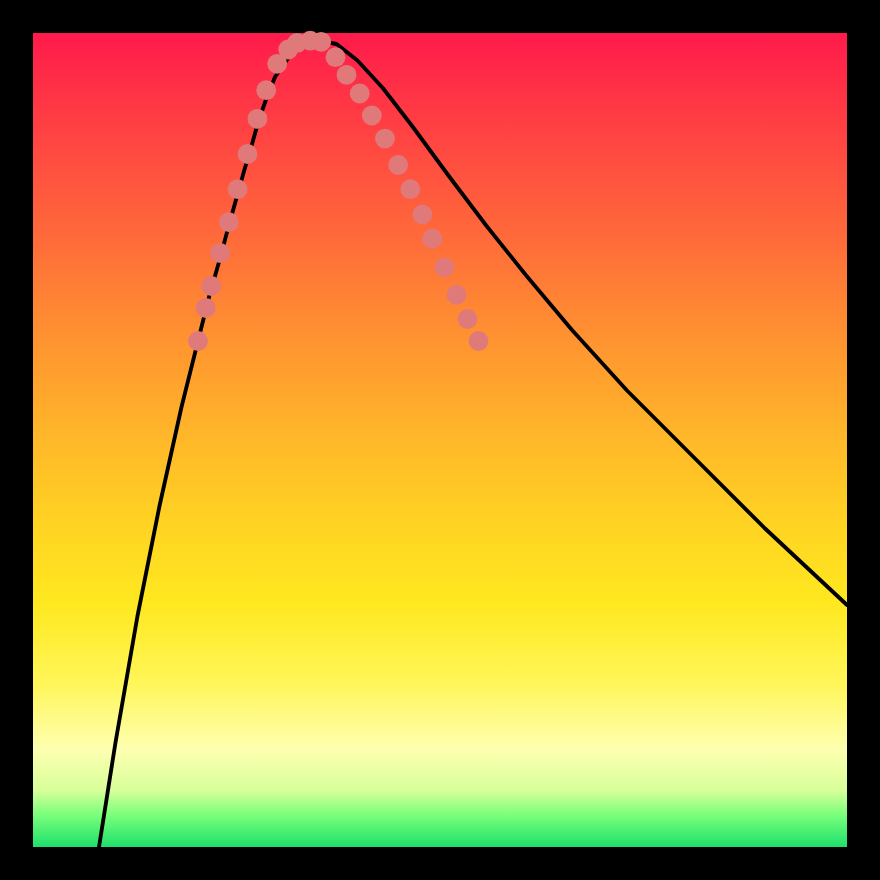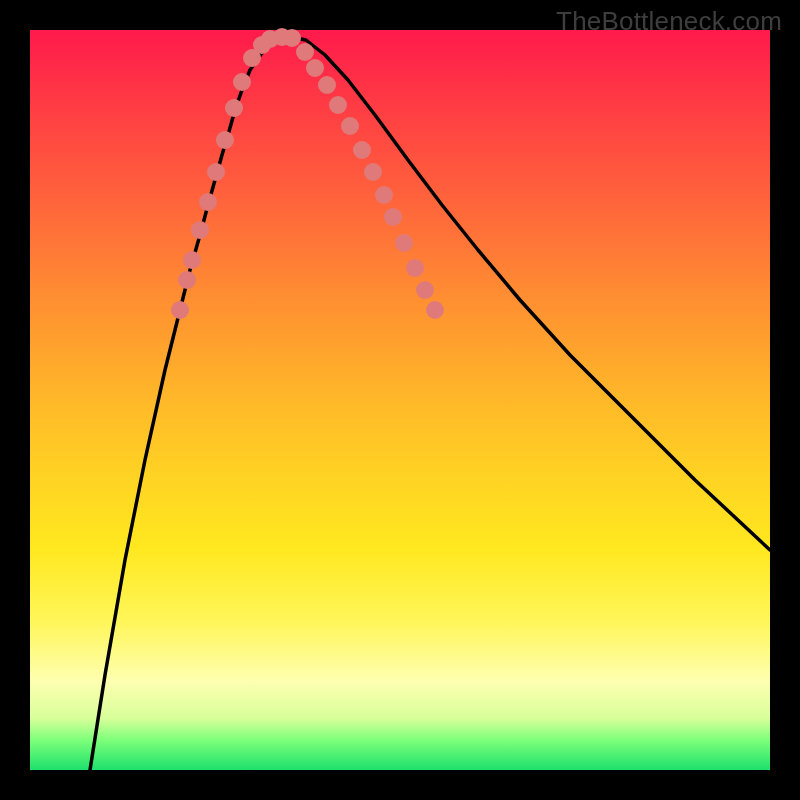--- a/index.html
+++ b/index.html
@@ -90,14 +90,13 @@
           <circle cx="343" cy="142" r="9" fill="#e07a7a"></circle>
           <circle cx="354" cy="165" r="9" fill="#e07a7a"></circle>
           <circle cx="363" cy="187" r="9" fill="#e07a7a"></circle>
           <circle cx="374" cy="213" r="9" fill="#e07a7a"></circle>
           <circle cx="385" cy="238" r="9" fill="#e07a7a"></circle>
           <circle cx="395" cy="260" r="9" fill="#e07a7a"></circle>
           <circle cx="405" cy="280" r="9" fill="#e07a7a"></circle>
         </g>
     </svg>
   </div>
-  <div class="watermark">TheBottleneck.com</div>
 </div>
 
 </body></html>

